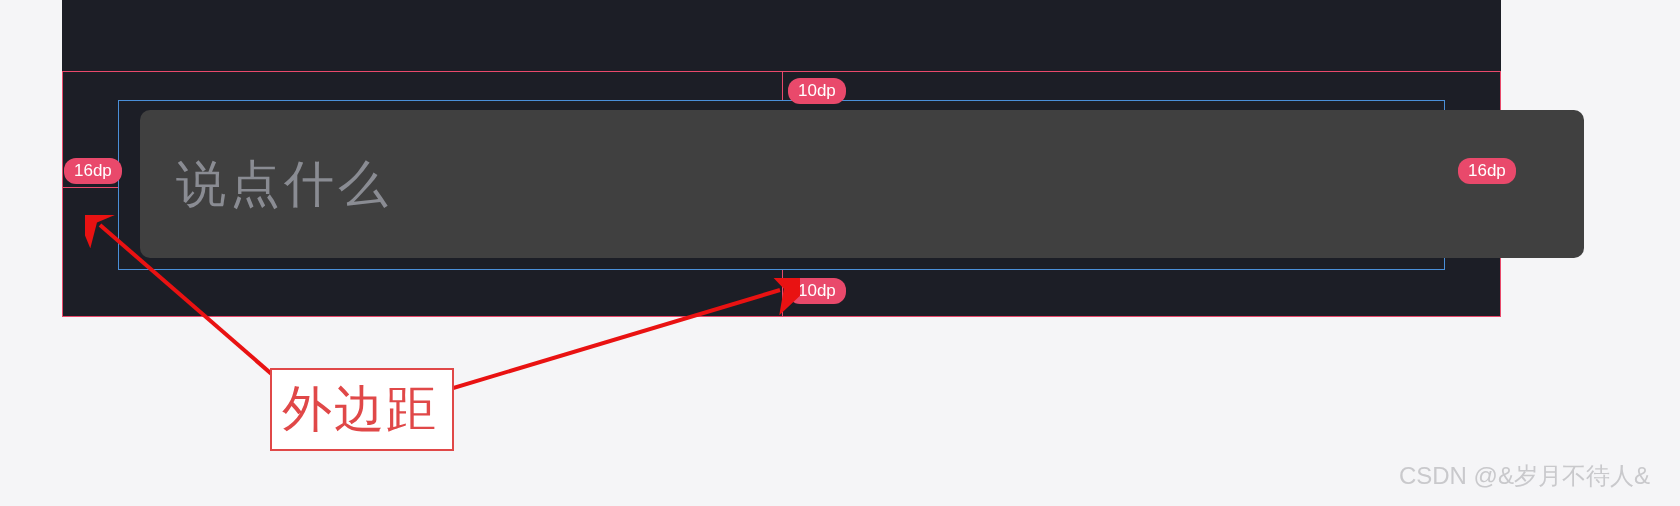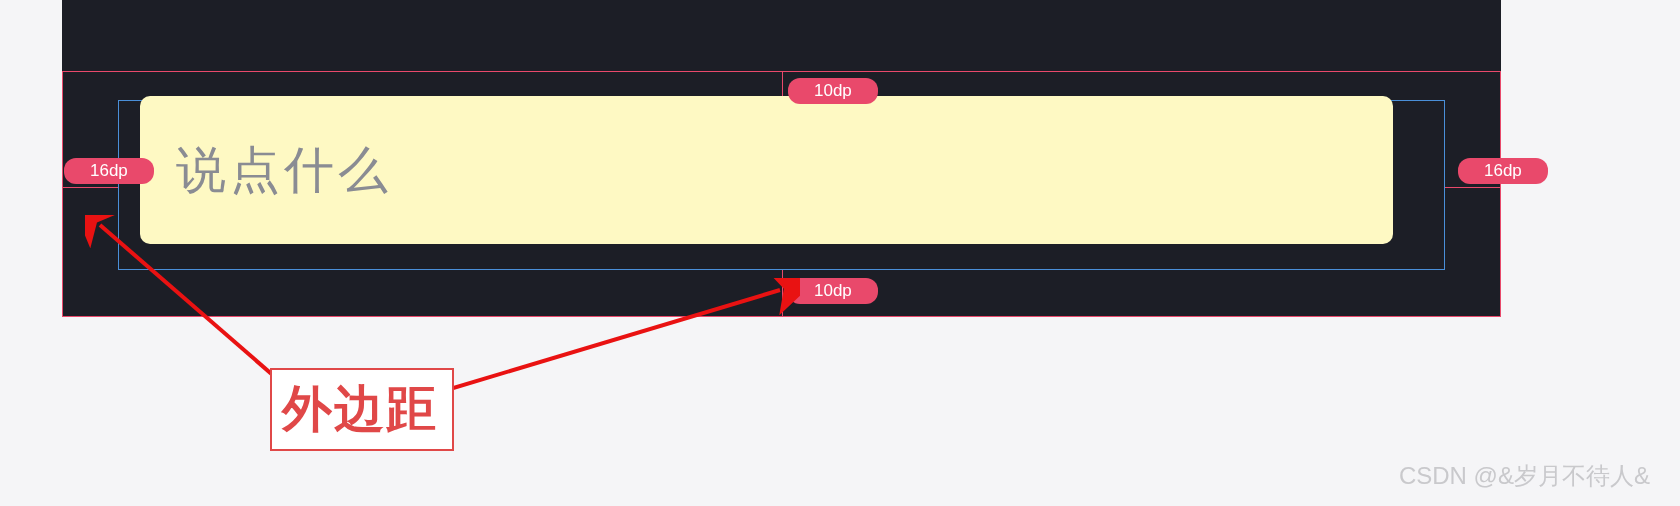--- a/index.html
+++ b/index.html
@@ -34,41 +34,41 @@
       position: absolute;
       left: 118px;
       top: 100px;
       width: 1327px;
       height: 170px;
       border: 1px solid #4a8fd8;
     }
     .input-box {
       position: absolute;
       left: 140px;
-      top: 96px;
-      width: 1253px;
+      top: 110px;
+      width: 1444px;
       height: 148px;
-      background: #fef9c3;
+      background: #404040;
       border-radius: 10px;
       display: flex;
       align-items: center;
       padding-left: 36px;
     }
     .placeholder-text {
       color: #8a8c93;
       font-size: 50px;
       letter-spacing: 4px;
     }
     .margin-badge {
       position: absolute;
       background: #e9496b;
       color: #ffffff;
       font-size: 17px;
       font-weight: 500;
-      padding: 3px 26px;
+      padding: 3px 10px;
       border-radius: 12px;
       white-space: nowrap;
     }
     .badge-top {
       left: 788px;
       top: 78px;
     }
     .badge-bottom {
       left: 788px;
       top: 278px;
@@ -112,21 +112,20 @@
     .annotation-label {
       position: absolute;
       left: 270px;
       top: 368px;
       border: 2px solid #e04848;
       color: #e04848;
       font-size: 50px;
       padding: 6px 14px 6px 10px;
       background: #ffffff;
       letter-spacing: 2px;
-      font-weight: bold;
     }
     .arrow {
       position: absolute;
     }
     .watermark {
       position: absolute;
       right: 30px;
       bottom: 14px;
       color: #c9c9cc;
       font-size: 24px;

